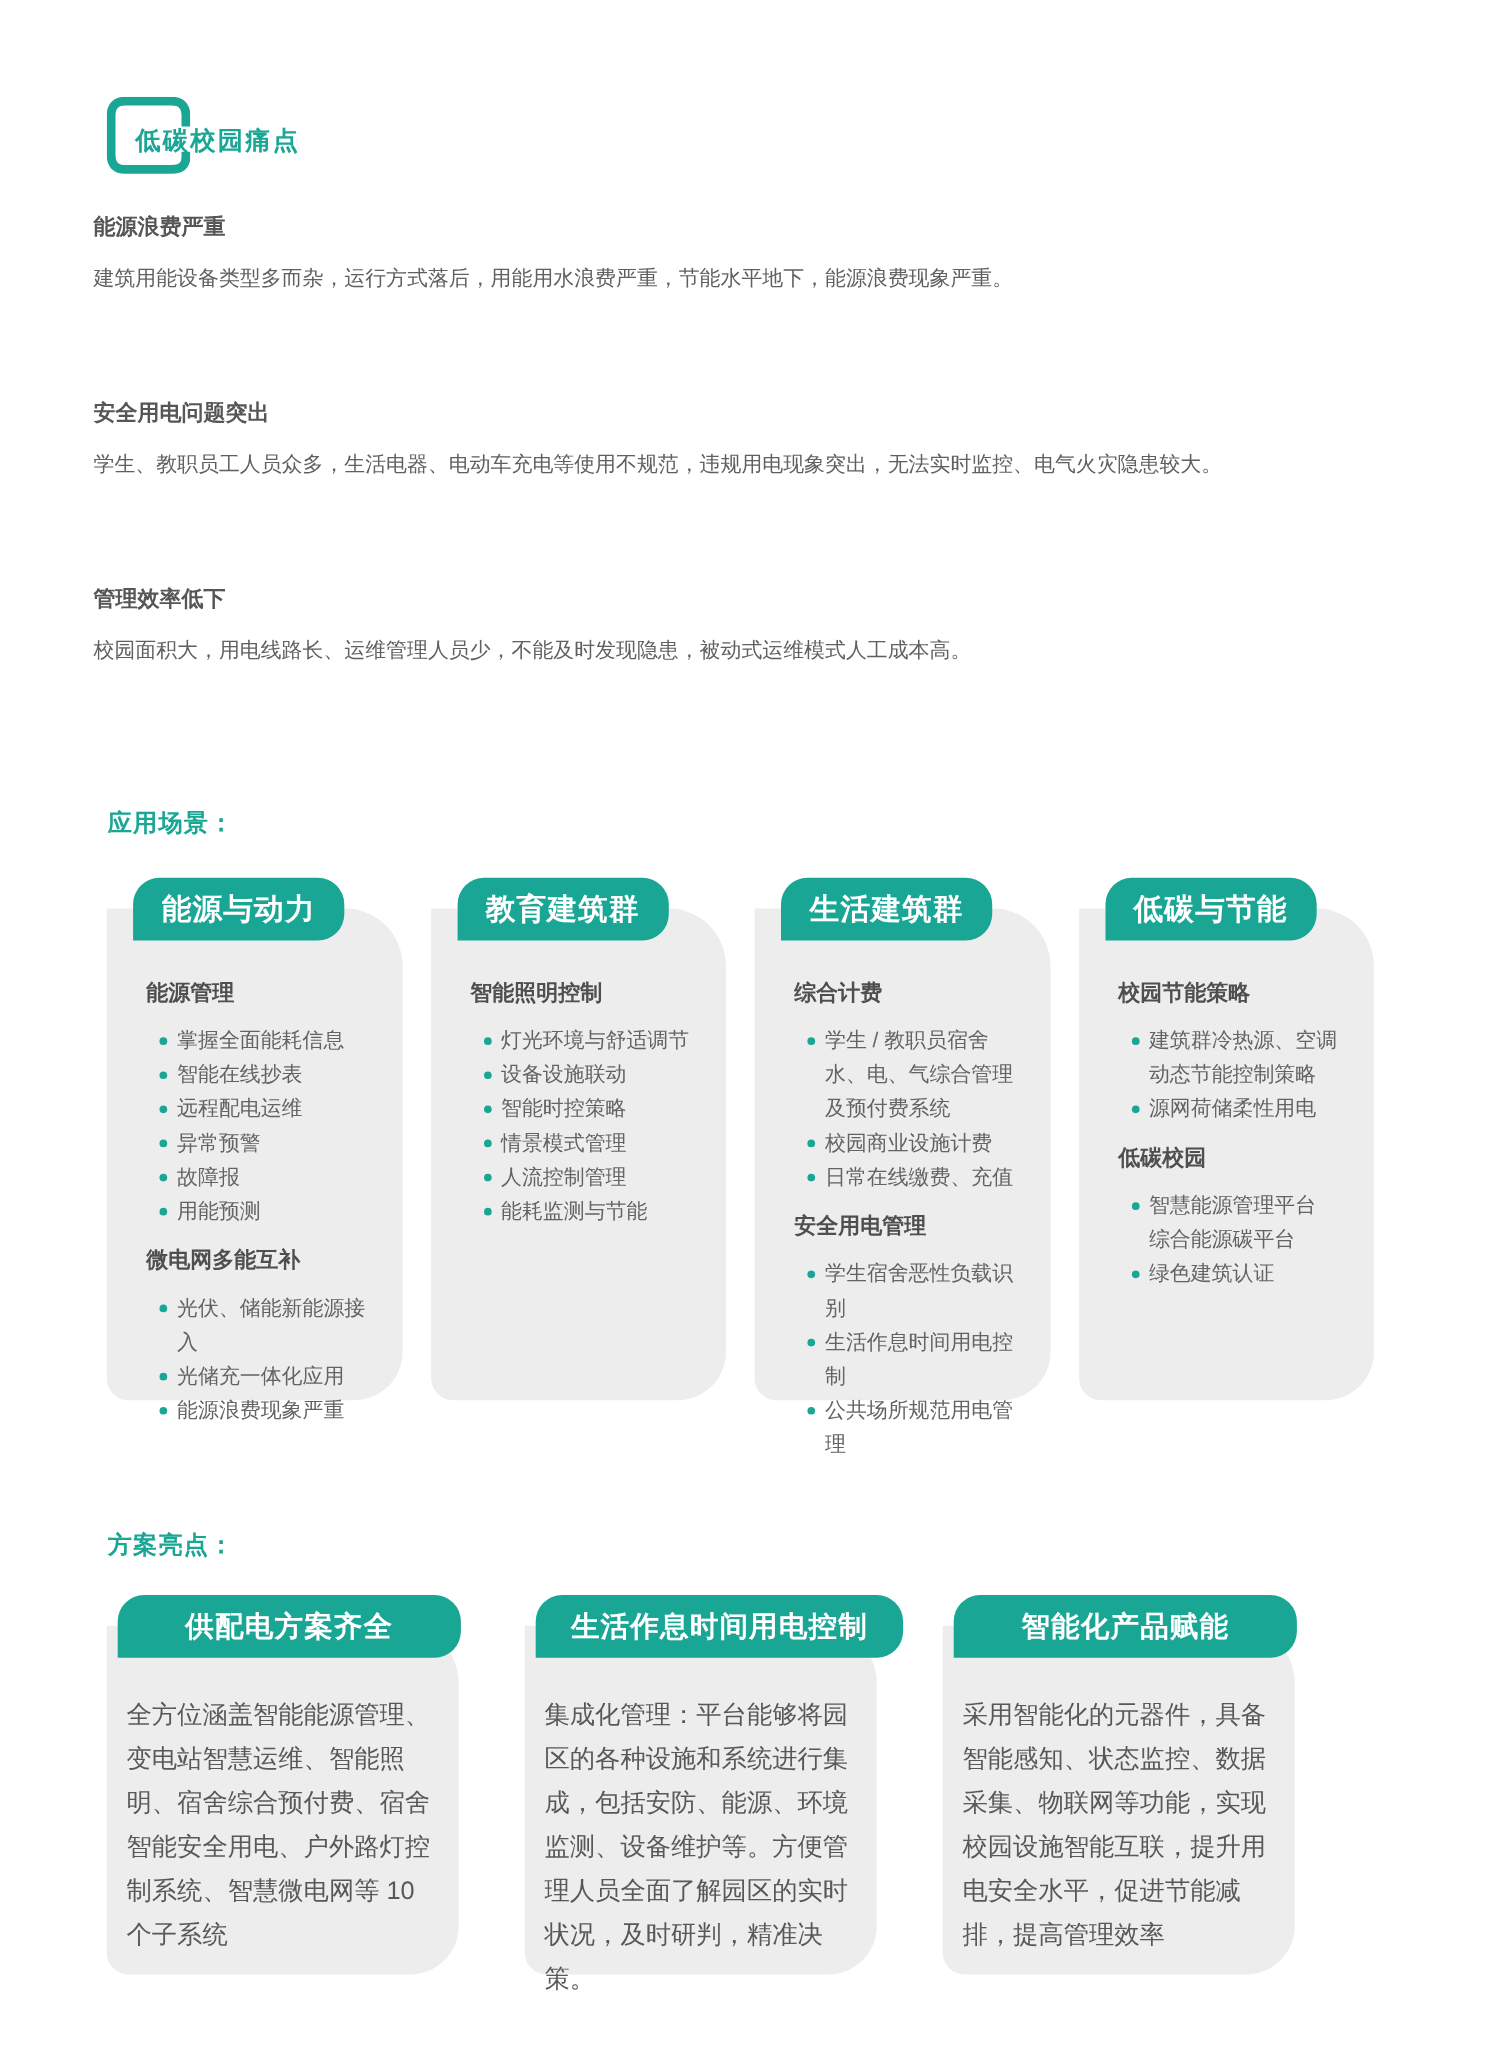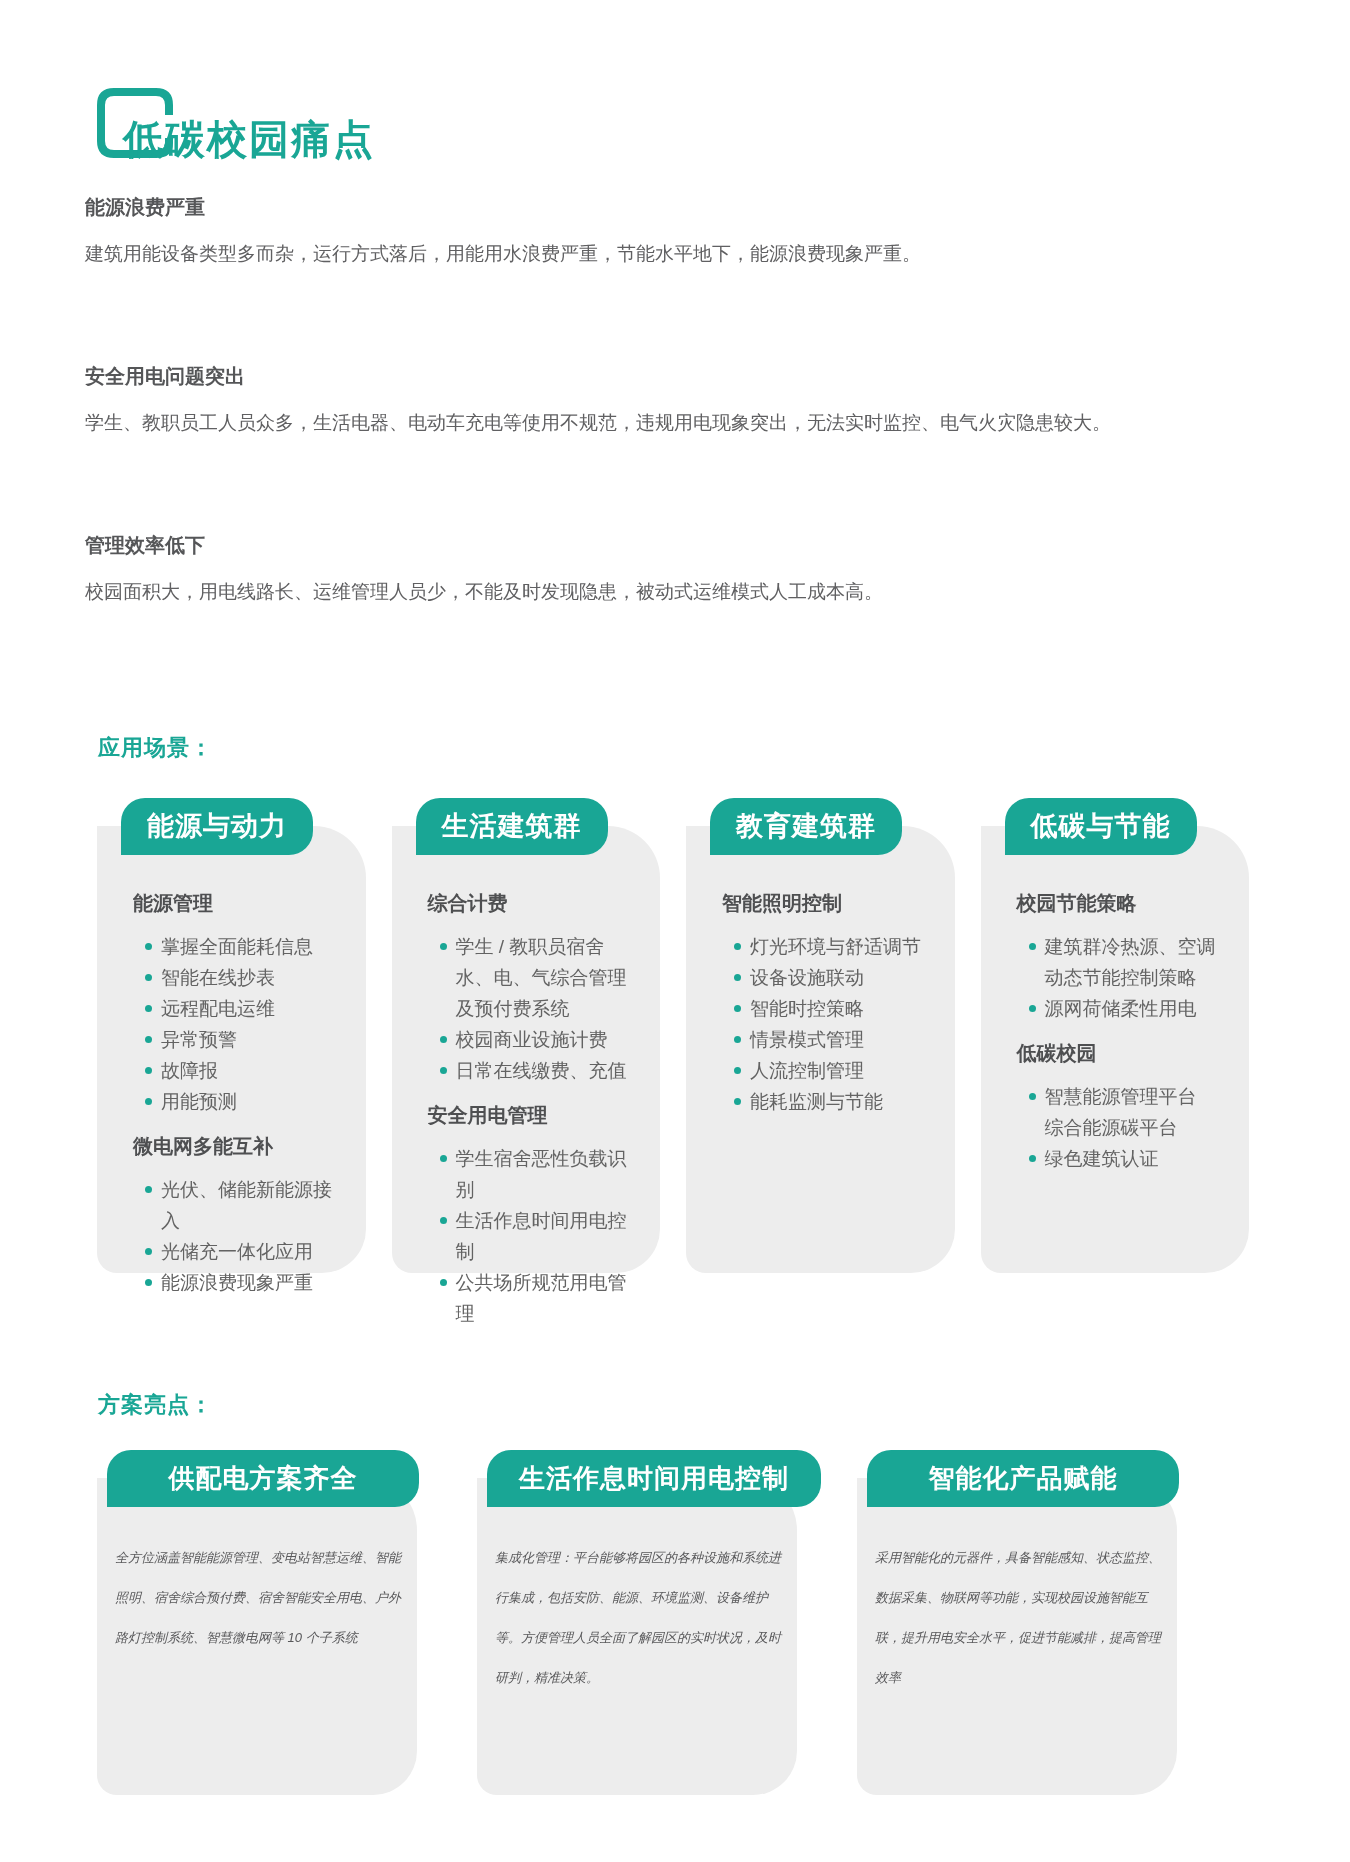--- a/index.html
+++ b/index.html
@@ -11,21 +11,21 @@
   html,body{margin:0;padding:0;background:#fff;}
   .page{
     position:relative;width:1350px;height:1862px;background:#ffffff;
     font-family:"Liberation Sans","DejaVu Sans",sans-serif;overflow:hidden;
   }
   
   .doc-header{position:absolute;left:97px;top:88px;width:500px;height:80px;}
   .title-icon{position:absolute;left:0;top:0;}
   .doc-header h1{
     position:absolute;left:26px;top:24px;margin:0;
-    font-size:40px;font-weight:bold;color:var(--teal);letter-spacing:2px;white-space:nowrap;
+    font-size:23px;font-weight:bold;color:var(--teal);letter-spacing:2px;white-space:nowrap;
   }
   
   .pain-points{position:absolute;left:85px;top:193px;width:1190px;}
   .pain-item h3{margin:0 0 20px;font-size:20px;line-height:28px;color:#555658;font-weight:bold;}
   .pain-item p{margin:0;font-size:19px;line-height:26px;color:#606062;}
   .pain-item + .pain-item{margin-top:95px;}
   
   .section-label{
     position:absolute;left:98px;font-size:22px;font-weight:bold;color:var(--teal);letter-spacing:1px;
   }
@@ -59,21 +59,21 @@
     position:absolute;left:10px;top:0;z-index:2;height:57px;line-height:57px;
     min-width:calc(100% - 72px);box-sizing:content-box;text-align:center;
     padding:0 32px;background:var(--teal);color:#fff;font-size:26px;font-weight:bold;
     letter-spacing:1px;border-radius:24px 24px 24px 0;white-space:nowrap;
   }
   .hcard-body{
     position:absolute;left:0;right:0;top:28px;bottom:0;z-index:1;
     background:var(--card-bg);border-radius:0 52px 44px 20px;
     padding:60px 14px 0 18px;box-sizing:border-box;
   }
-  .hcard-body p{margin:0;font-size:13px;line-height:40px;color:#58585a;font-style:italic;}
+  .hcard-body p{margin:0;font-size:23px;line-height:40px;color:#58585a;}
 </style>
 </head>
 <body>
 
 <div class="page">
 
   <header class="doc-header">
     <span class="title-icon">
       <svg width="76" height="72" viewBox="0 0 76 72" aria-hidden="true">
         <path d="M72 27 L72 17 Q72 4 59 4 L17 4 Q4 4 4 17 L4 53 Q4 66 17 66 L59 66 Q72 66 72 55 L72 50" fill="none" stroke="#19a695" stroke-width="8"></path>
@@ -128,20 +128,42 @@
 
   <li><span class="li-text">光储充一体化应用</span></li>
 
   <li><span class="li-text">能源浪费现象严重</span></li>
 </ul>
   </div>
 </div>
   </div>
 
   <div class="scard">
+    <div class="scard-head">教育建筑群</div>
+    <div class="scard-body">
+  <div class="sgroup">
+    <h4 class="sgroup-heading">智能照明控制</h4>
+    <ul>
+  <li><span class="li-text">灯光环境与舒适调节</span></li>
+
+  <li><span class="li-text">设备设施联动</span></li>
+
+  <li><span class="li-text">智能时控策略</span></li>
+
+  <li><span class="li-text">情景模式管理</span></li>
+
+  <li><span class="li-text">人流控制管理</span></li>
+
+  <li><span class="li-text">能耗监测与节能</span></li>
+</ul>
+  </div>
+</div>
+  </div>
+
+  <div class="scard">
     <div class="scard-head">生活建筑群</div>
     <div class="scard-body">
   <div class="sgroup">
     <h4 class="sgroup-heading">综合计费</h4>
     <ul>
   <li><span class="li-text">学生 / 教职员宿舍水、电、气综合管理及预付费系统</span></li>
 
   <li><span class="li-text">校园商业设施计费</span></li>
 
   <li><span class="li-text">日常在线缴费、充值</span></li>
@@ -149,42 +171,20 @@
   </div>
 
   <div class="sgroup">
     <h4 class="sgroup-heading">安全用电管理</h4>
     <ul>
   <li><span class="li-text">学生宿舍恶性负载识别</span></li>
 
   <li><span class="li-text">生活作息时间用电控制</span></li>
 
   <li><span class="li-text">公共场所规范用电管理</span></li>
-</ul>
-  </div>
-</div>
-  </div>
-
-  <div class="scard">
-    <div class="scard-head">教育建筑群</div>
-    <div class="scard-body">
-  <div class="sgroup">
-    <h4 class="sgroup-heading">智能照明控制</h4>
-    <ul>
-  <li><span class="li-text">灯光环境与舒适调节</span></li>
-
-  <li><span class="li-text">设备设施联动</span></li>
-
-  <li><span class="li-text">智能时控策略</span></li>
-
-  <li><span class="li-text">情景模式管理</span></li>
-
-  <li><span class="li-text">人流控制管理</span></li>
-
-  <li><span class="li-text">能耗监测与节能</span></li>
 </ul>
   </div>
 </div>
   </div>
 
   <div class="scard">
     <div class="scard-head">低碳与节能</div>
     <div class="scard-body">
   <div class="sgroup">
     <h4 class="sgroup-heading">校园节能策略</h4>

